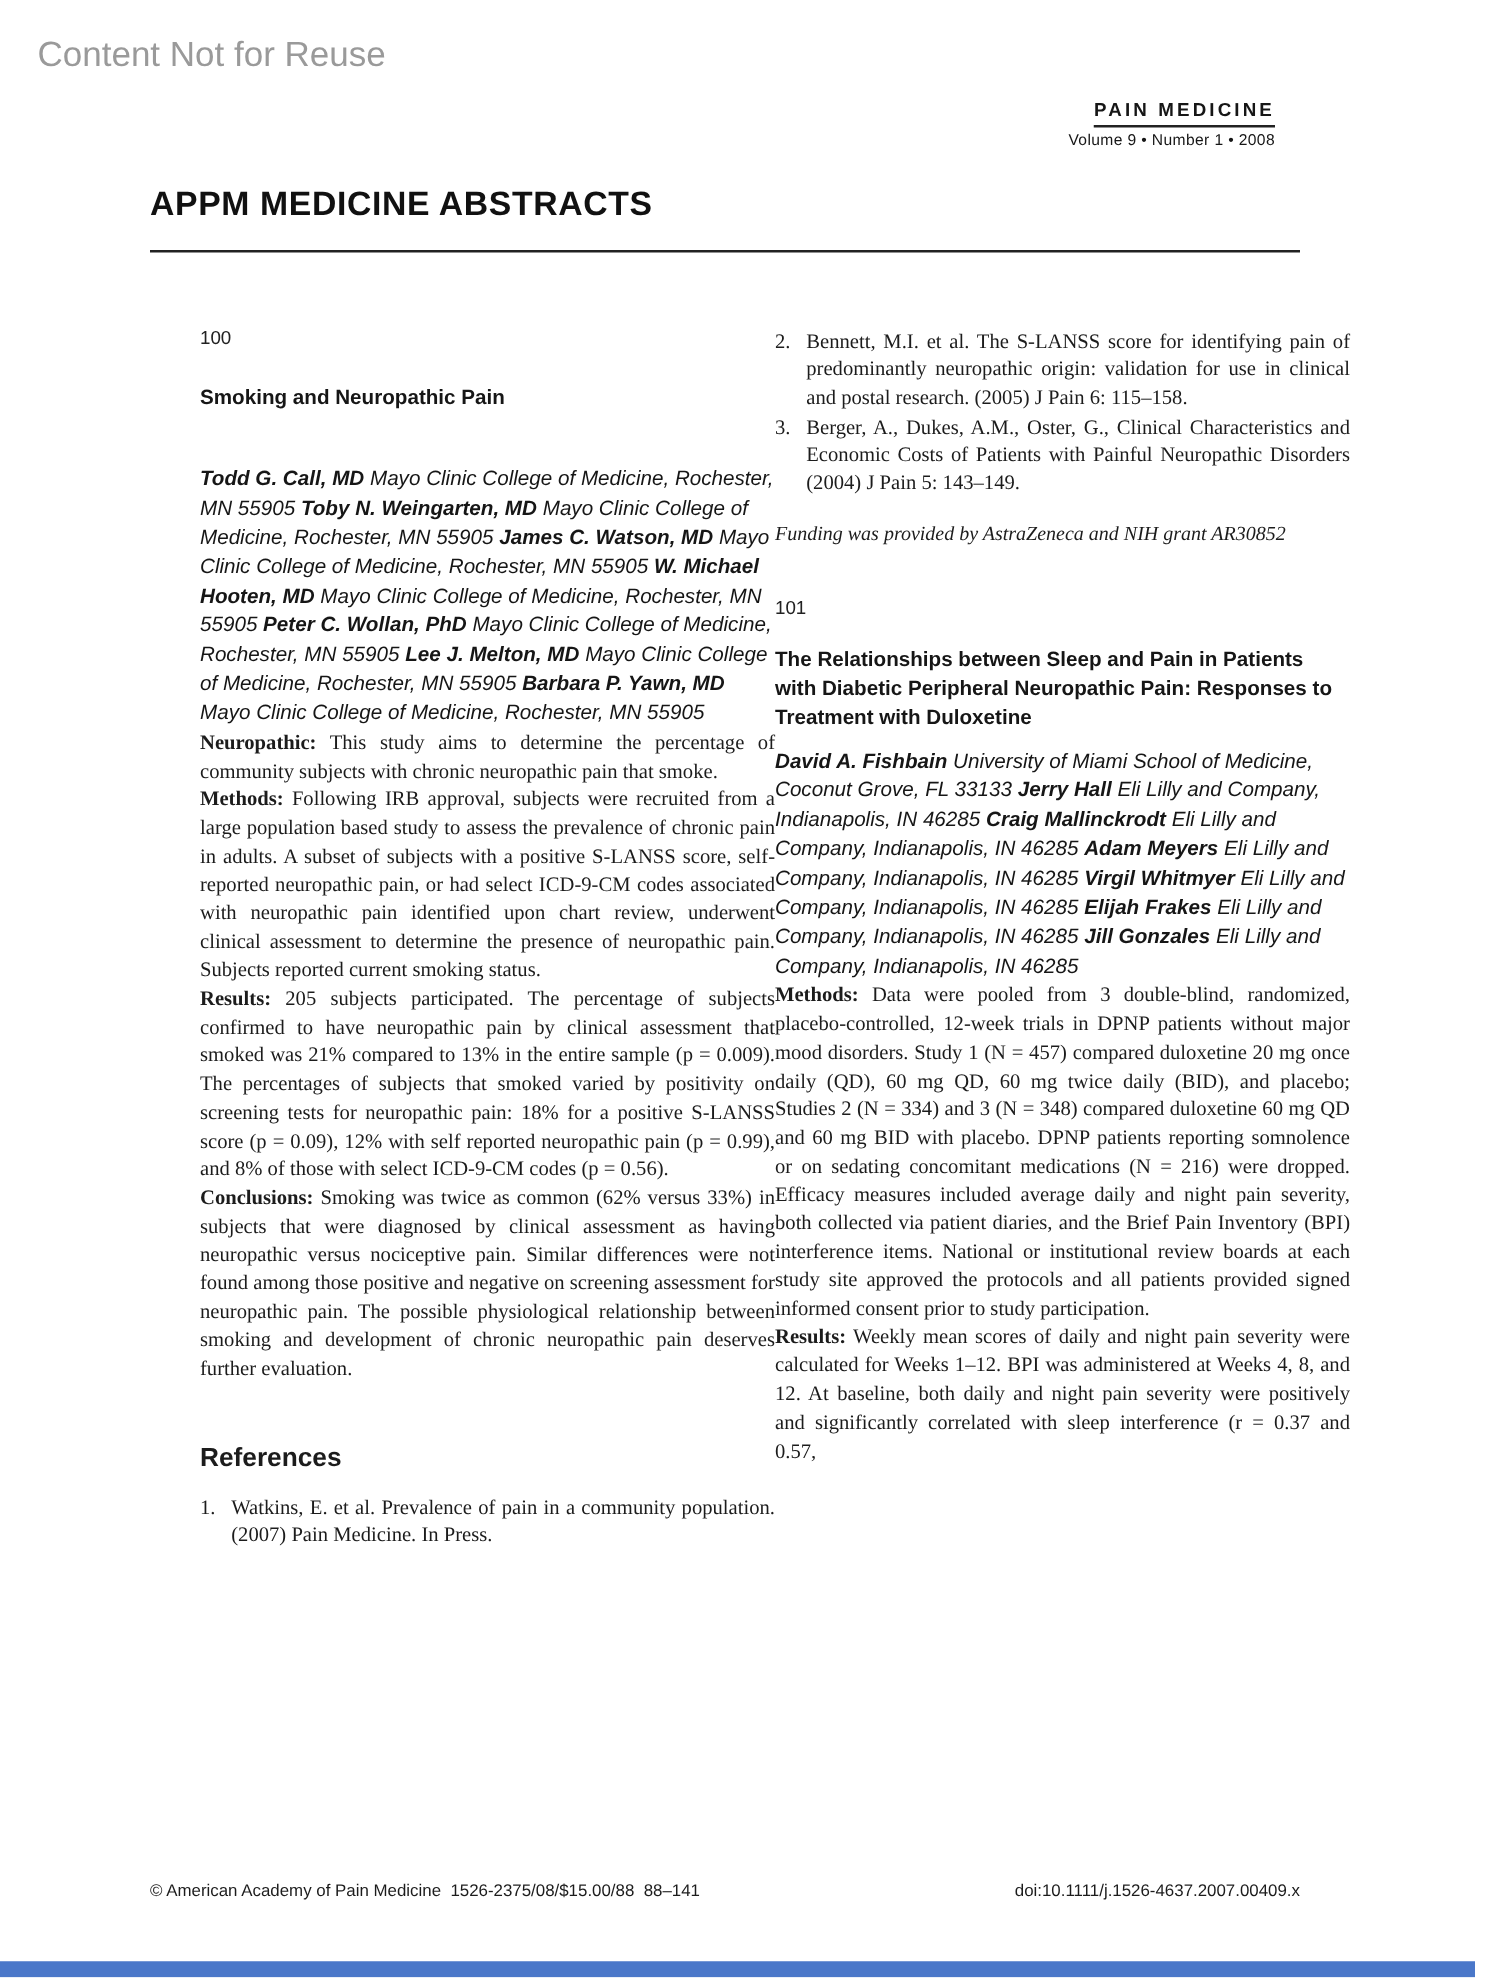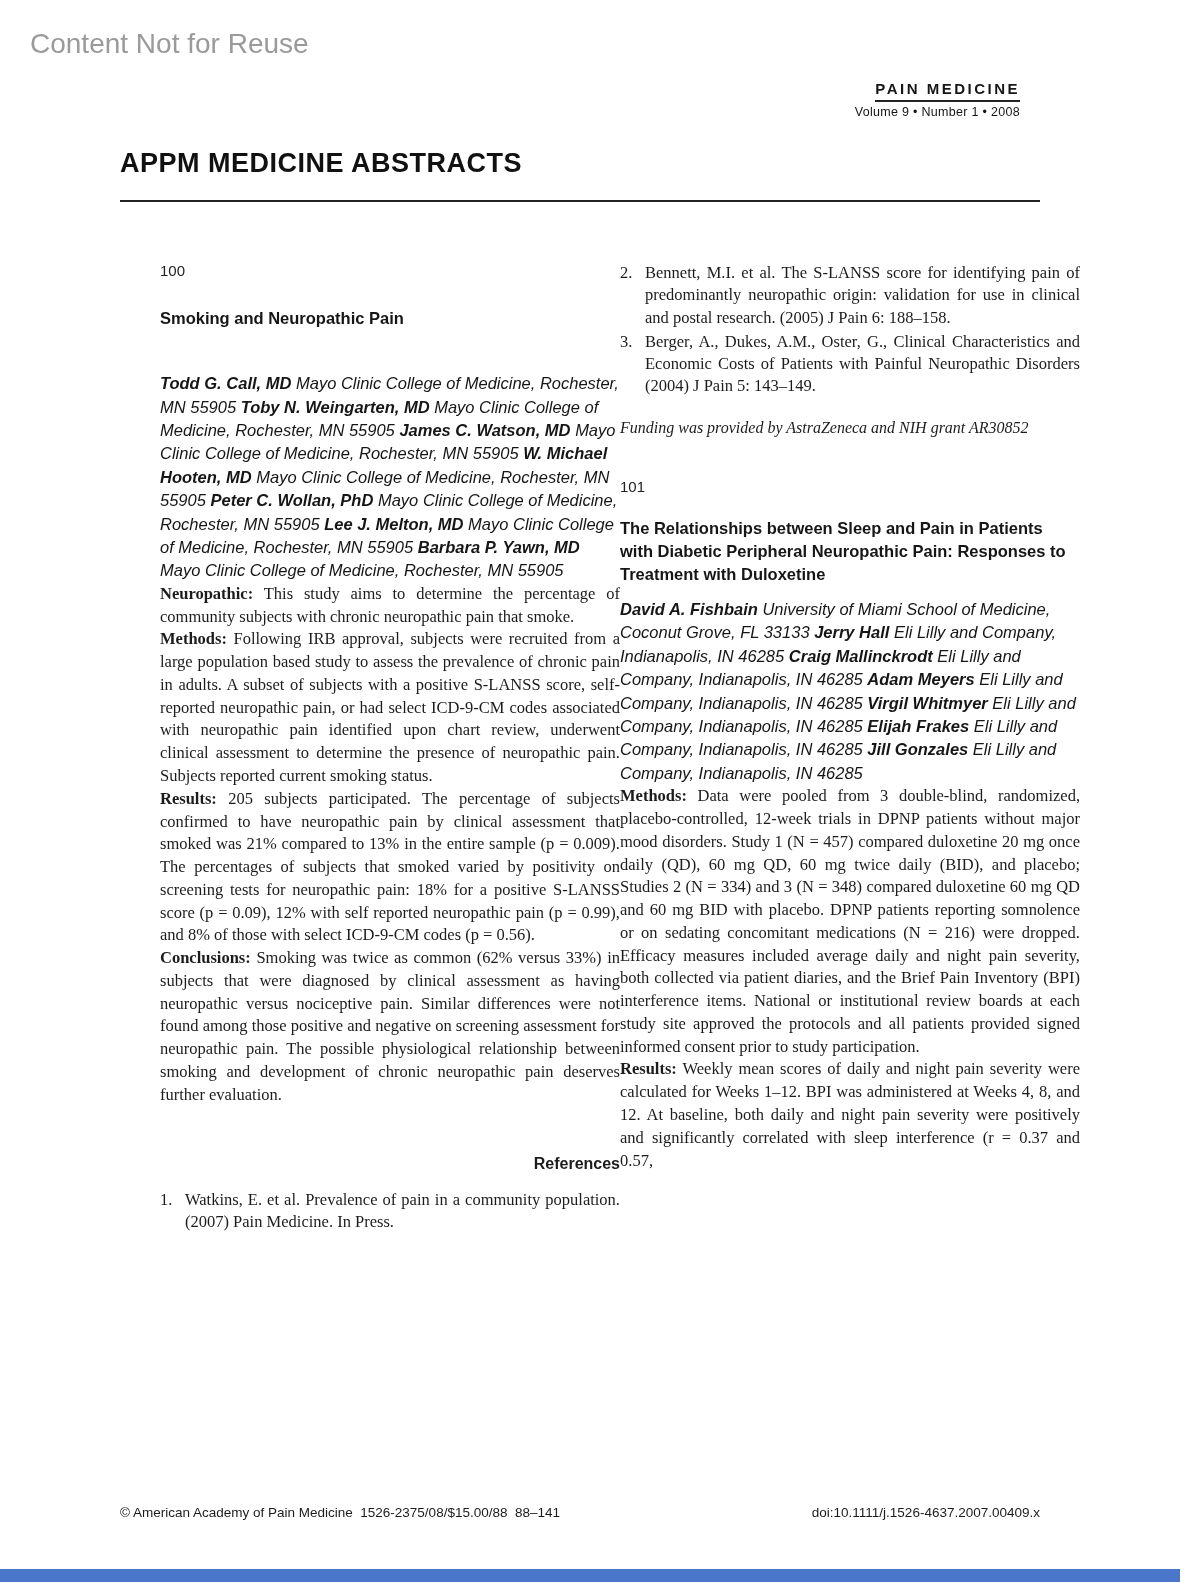--- a/index.html
+++ b/index.html
@@ -99,23 +99,22 @@
   .authors .author-name { font-weight: bold; }
   .para {
     font-size: 16.5px;
     line-height: 1.38;
     text-align: justify;
   }
   .para .plabel { font-weight: bold; }
   .refs-heading {
     font-family: "Liberation Sans", sans-serif;
     font-weight: bold;
-    font-size: 16px;
+    font-size: 21px;
     margin: 48px 0 16px 0;
-    text-align: right;
   }
   .ref {
     display: flex;
     font-size: 16.5px;
     line-height: 1.35;
     text-align: justify;
     margin-bottom: 2px;
   }
   .ref-num { width: 25px; flex-shrink: 0; }
   .ref-text { flex: 1; }
@@ -178,21 +177,21 @@
       <div class="refs-heading">References</div>
       <div class="ref">
         <span class="ref-num">1.</span>
         <span class="ref-text">Watkins, E. et al. Prevalence of pain in a community population. (2007) Pain Medicine. In Press.</span>
       </div>
     </div>
 
     <div class="col">
       <div class="ref">
         <span class="ref-num">2.</span>
-        <span class="ref-text">Bennett, M.I. et al. The S-LANSS score for identifying pain of predominantly neuropathic origin: validation for use in clinical and postal research. (2005) J Pain 6: 188–158.</span>
+        <span class="ref-text">Bennett, M.I. et al. The S-LANSS score for identifying pain of predominantly neuropathic origin: validation for use in clinical and postal research. (2005) J Pain 6: 115–158.</span>
       </div>
       <div class="ref">
         <span class="ref-num">3.</span>
         <span class="ref-text">Berger, A., Dukes, A.M., Oster, G., Clinical Characteristics and Economic Costs of Patients with Painful Neuropathic Disorders (2004) J Pain 5: 143–149.</span>
       </div>
 
       <p class="funding">Funding was provided by AstraZeneca and NIH grant AR30852</p>
 
       <div class="abs-number mt-101 mb-101">101</div>
       <div class="abs-title mb-sm">The Relationships between Sleep and Pain in Patients with Diabetic Peripheral Neuropathic Pain: Responses to Treatment with Duloxetine</div>

